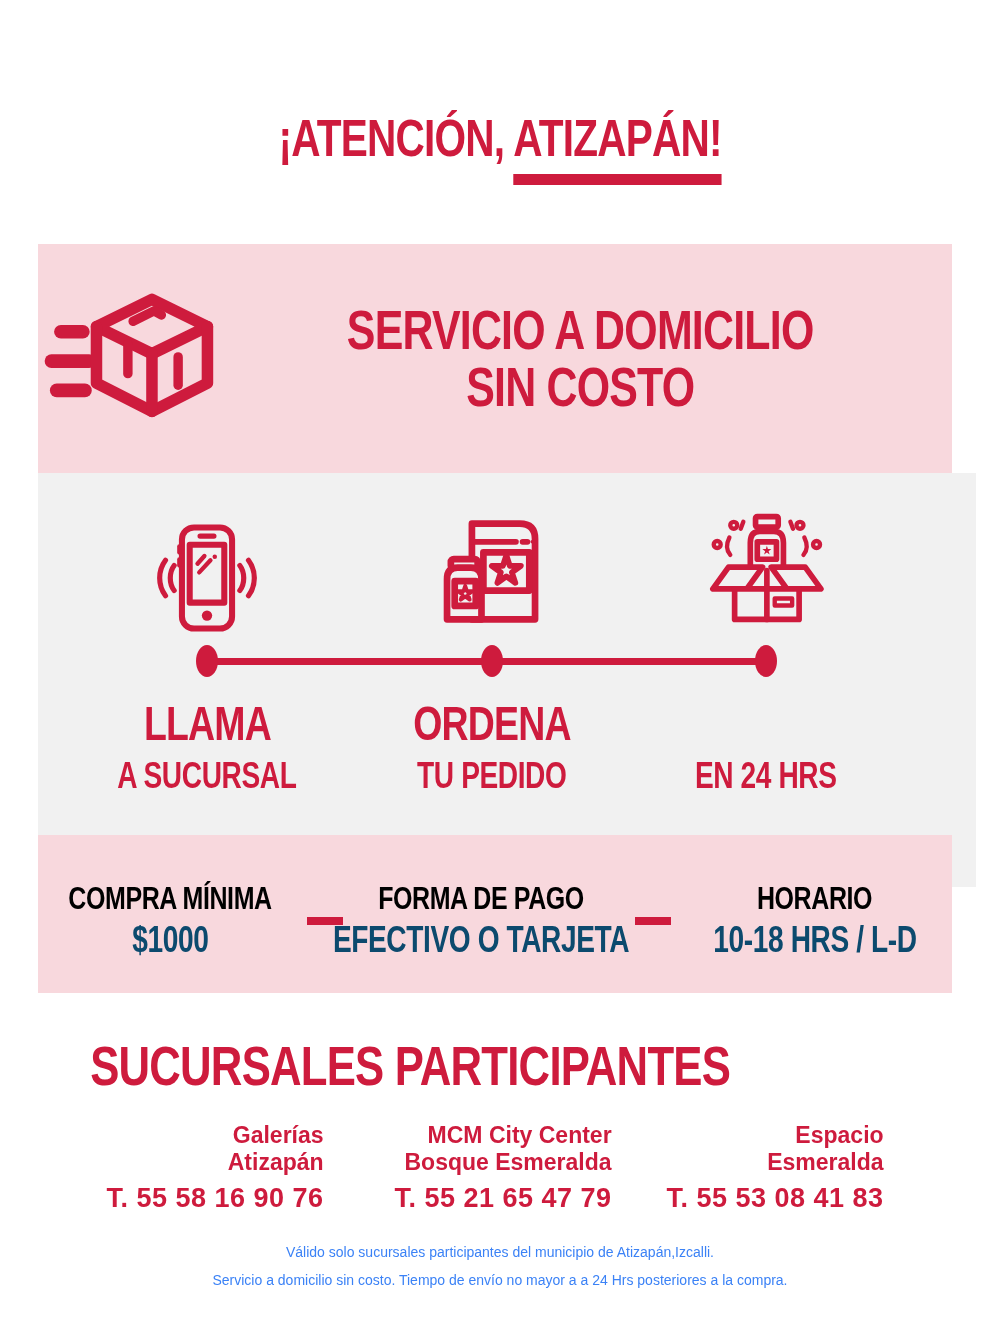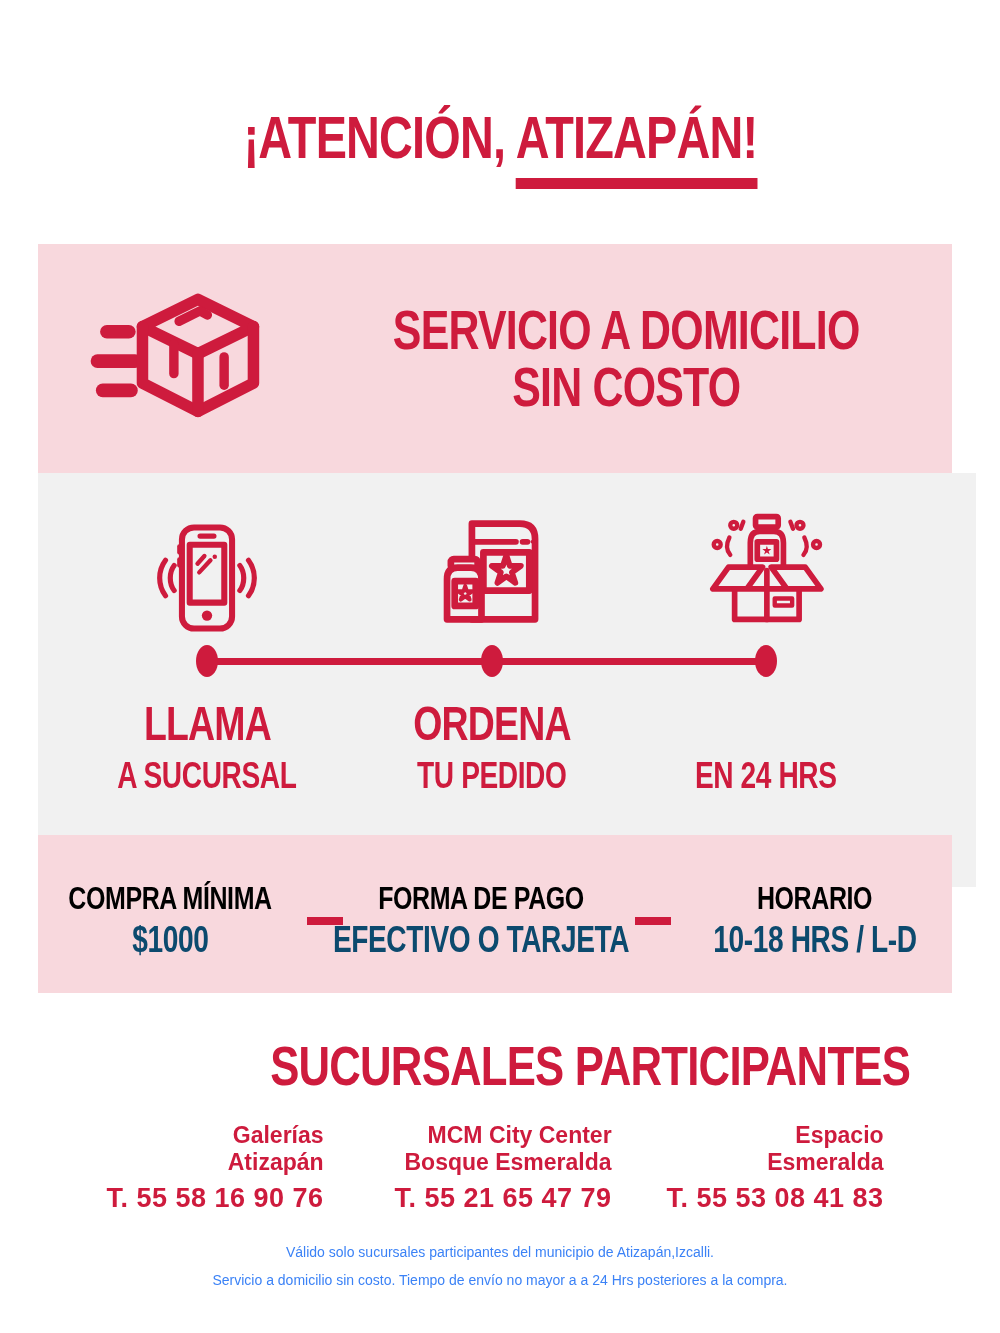--- a/index.html
+++ b/index.html
@@ -5,33 +5,33 @@
   html,body { margin:0; padding:0; background:#ffffff; }
   .poster {
     position:relative; width:1000px; height:1333px; background:#ffffff;
     font-family:"Liberation Sans", sans-serif; overflow:hidden;
   }
   .cond { display:inline-block; transform:scaleX(0.78); transform-origin:50% 50%; white-space:nowrap; }
 
   
   .main-title {
     position:absolute; top:96px; left:0; width:100%;
-    text-align:center; font-size:60px; font-weight:bold; color:#CE1B3D;
+    text-align:center; font-size:52px; font-weight:bold; color:#CE1B3D;
     letter-spacing:-1px; line-height:84px;
   }
   .main-title .underlined { border-bottom:11px solid #CE1B3D; padding-bottom:7px; }
 
   
   .band { position:absolute; left:38px; width:914px; }
   .band-hero  { top:244px; height:229px; background:#F8D8DD; }
   .band-steps { top:473px; height:414px; background:#F1F1F1;padding-left:24px; }
   .band-terms { top:835px; height:158px; background:#F8D8DD; }
 
   
-  .hero-row { display:flex; align-items:center; justify-content:center; height:100%; gap:58px;margin-left:20px; }
+  .hero-row { display:flex; align-items:center; height:100%; gap:58px; }
   .hero-text { text-align:center; font-weight:bold; color:#CE1B3D; font-size:55px; line-height:57px; letter-spacing:-1px; }
 
   
   .step-icon { position:absolute; transform:translateX(-50%); }
   .icon-phone   { left:169px; top:50px; }
   .icon-order   { left:454px; top:43px; }
   .icon-receive { left:728px; top:38px; }
 
   .timeline-line { position:absolute; left:169px; top:185px; width:559px; height:7px; background:#CE1B3D; }
   .timeline-dot  { position:absolute; top:172px; width:22px; height:32px; border-radius:50%; background:#CE1B3D; }
@@ -45,21 +45,21 @@
   
   .term-col { position:absolute; top:46px; transform:translateX(-50%); text-align:center; }
   .term-1 { left:132px; } .term-2 { left:443px; } .term-3 { left:777px; }
   .term-label { font-size:32px; line-height:34px; font-weight:bold; color:#000000; letter-spacing:-0.5px; }
   .term-value { font-size:36px; line-height:40px; font-weight:bold; color:#0c4a6e; margin-top:5px; letter-spacing:-0.5px; }
   .term-dash { position:absolute; top:82px; width:36px; height:8px; background:#CE1B3D; }
   .dash-1 { left:269px; } .dash-2 { left:597px; }
 
   
   .branches-title {
-    position:absolute; top:1036px; left:0; width:100%; text-align:right;
+    position:absolute; top:1036px; left:0; width:100%; text-align:left;
     font-size:56px; line-height:60px; font-weight:bold; color:#CE1B3D; letter-spacing:-1px;
   }
   .branch-col { position:absolute; top:1122px; transform:translateX(-50%); text-align:right; color:#CE1B3D; }
   .branch-1 { left:215px; } .branch-2 { left:503px; } .branch-3 { left:775px; }
   .branch-name  { font-size:23px; line-height:27px; font-weight:bold; white-space:nowrap; }
   .branch-phone { font-size:27px; line-height:30px; font-weight:bold; margin-top:7px; white-space:nowrap; letter-spacing:0.5px; }
 
   
   .footer { position:absolute; top:1238px; left:0; width:100%; text-align:center; color:#3b82f6; font-size:14px; line-height:28px; }
 

